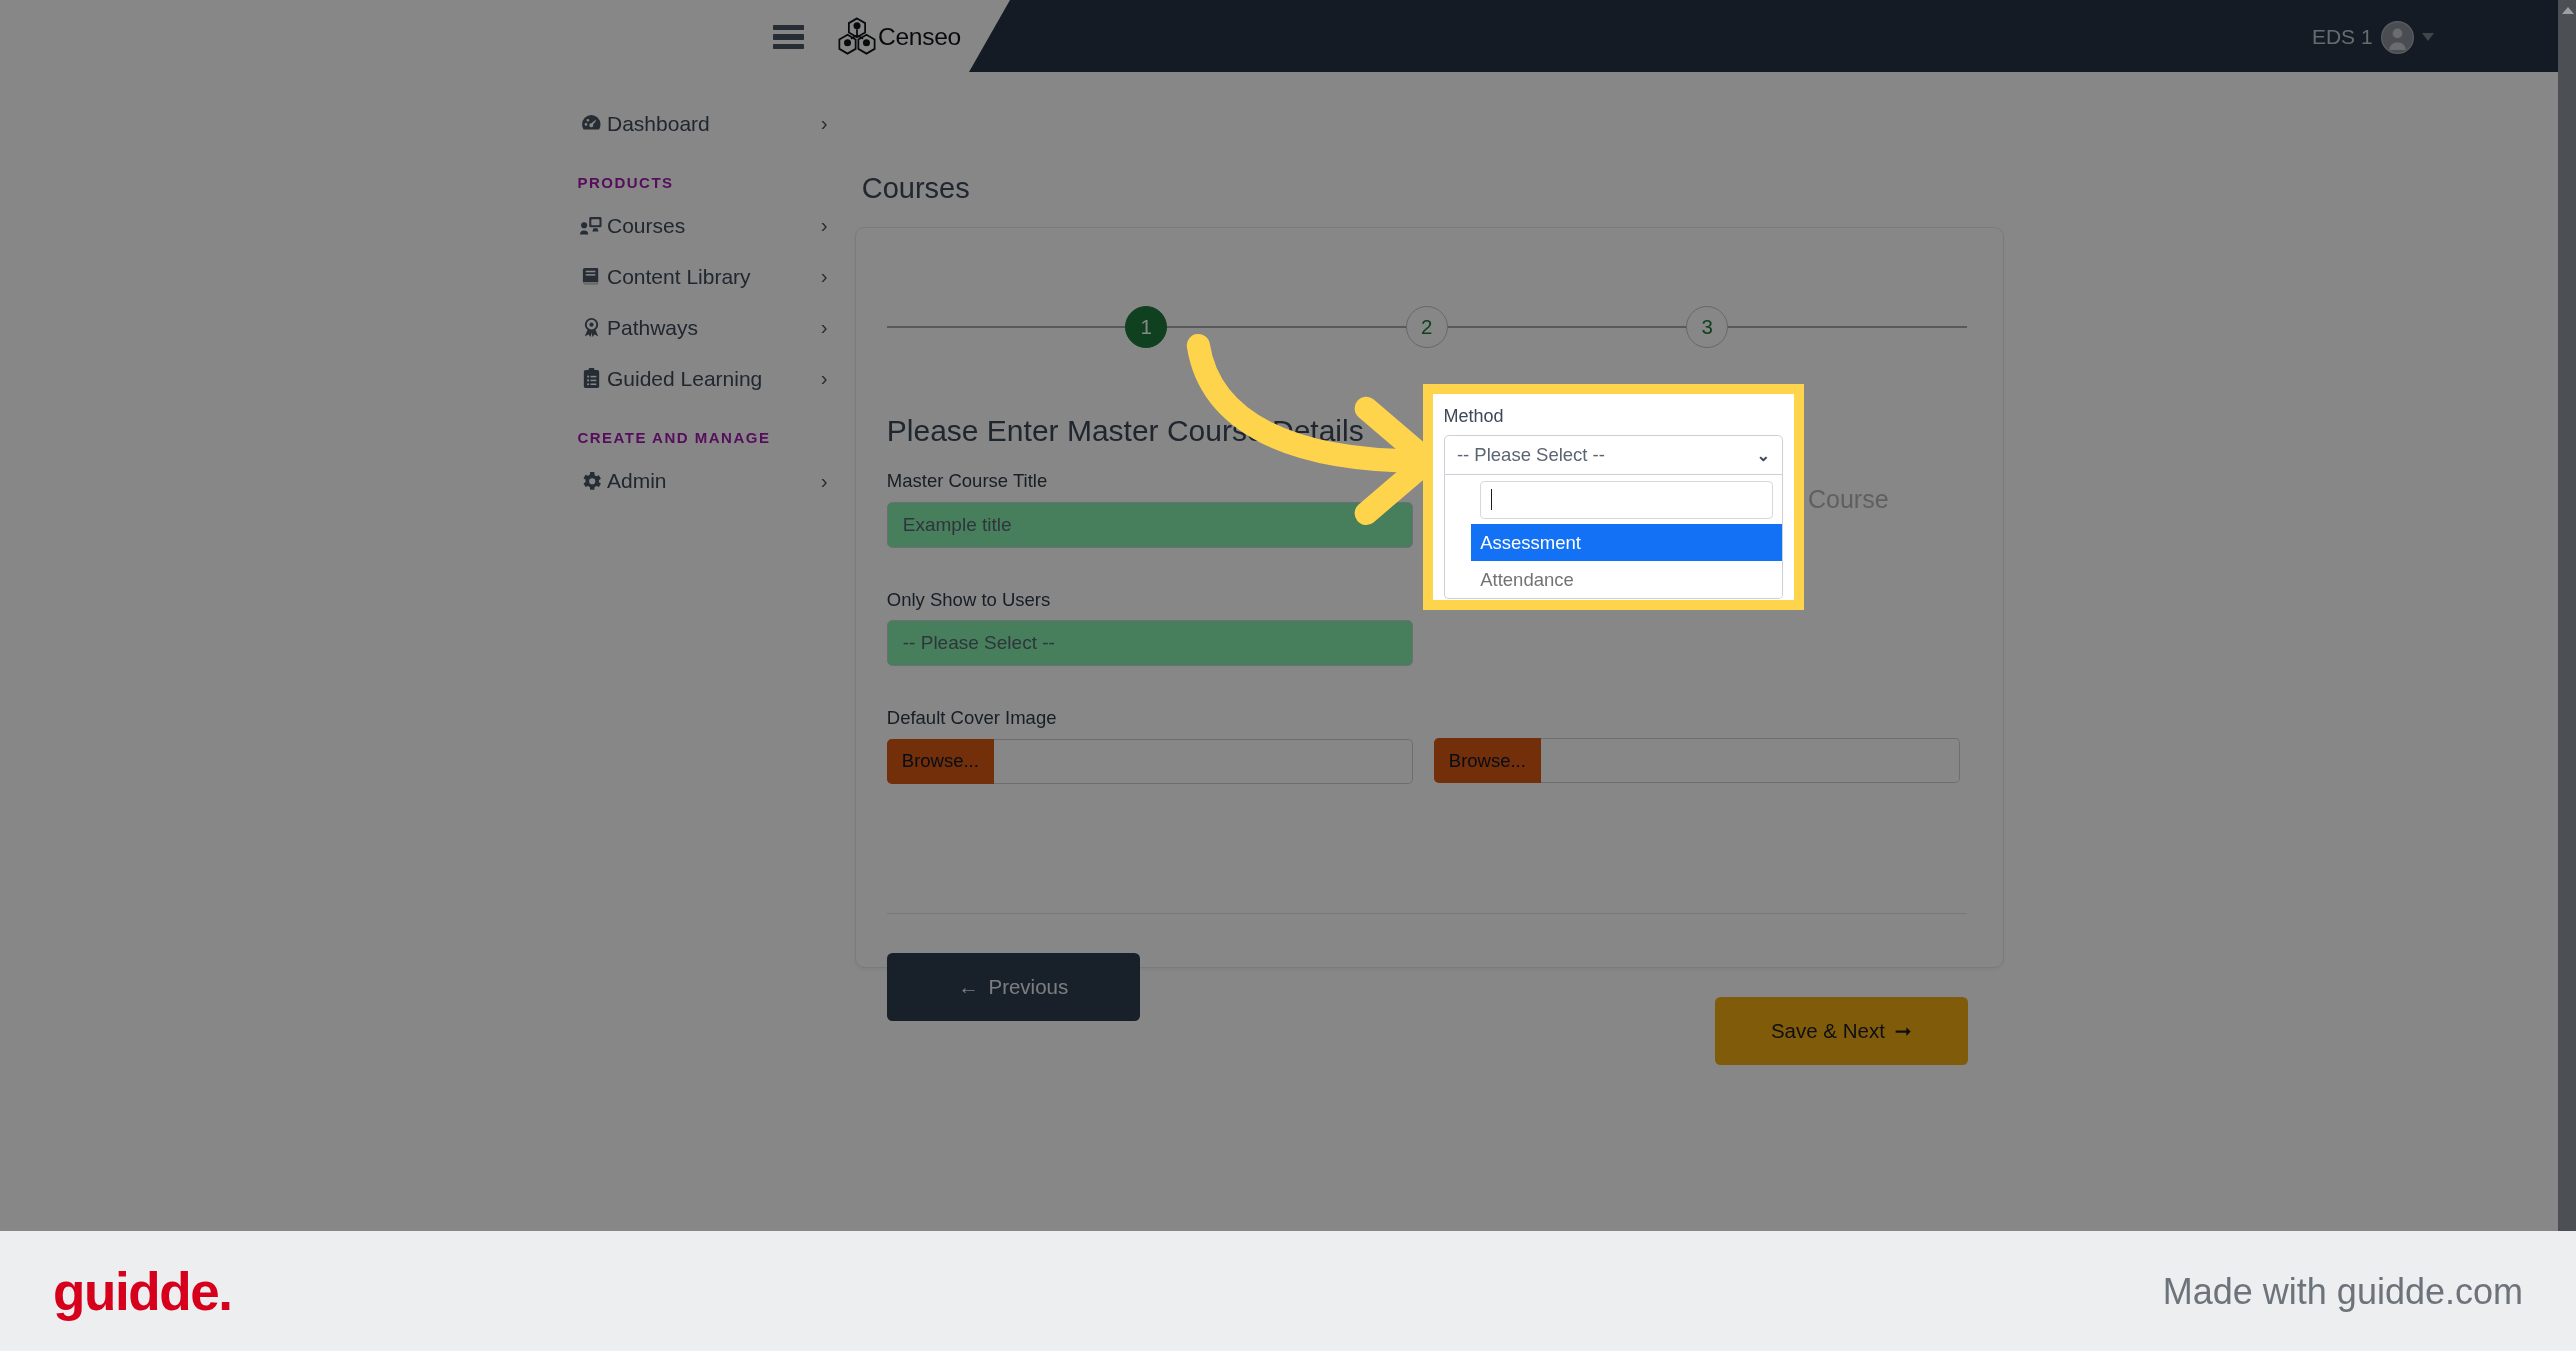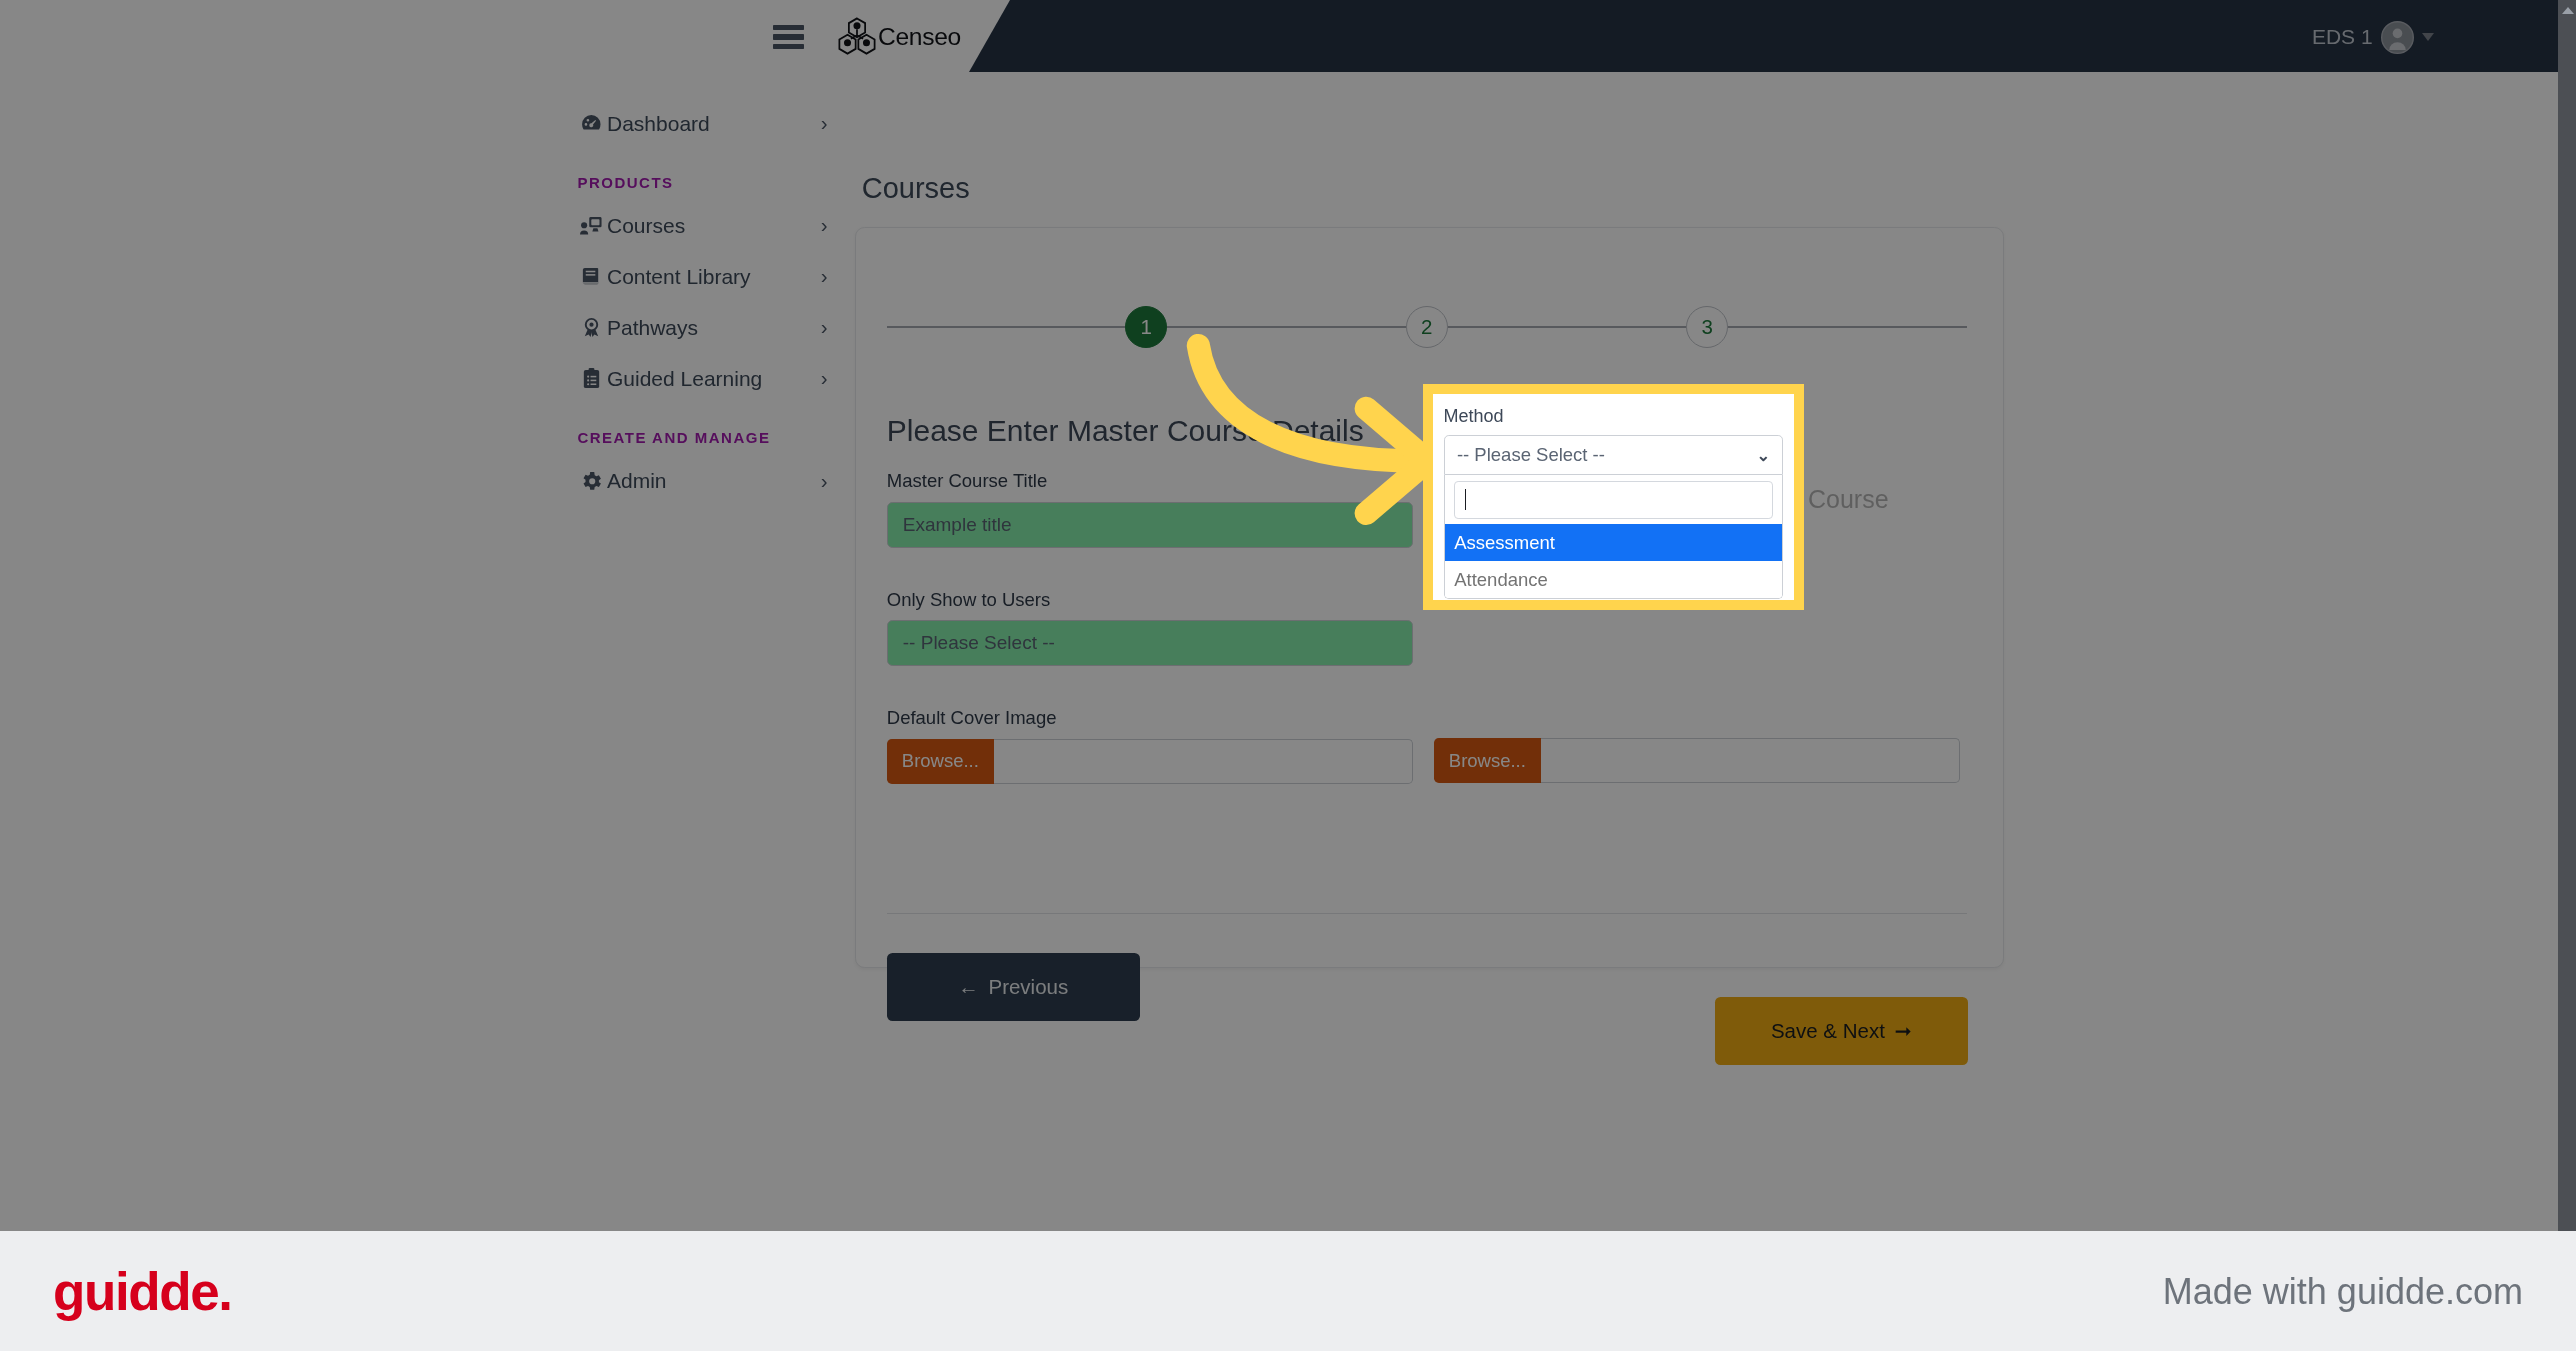--- a/index.html
+++ b/index.html
@@ -133,21 +133,21 @@
     width: 526px; height: 46px;
     border: 0.7px solid #ccd0d6; border-radius: 5.5px;
     background: #86efac;
     font-size: 19px; color: #5a6473;
     display: flex; align-items: center; padding: 0 15px;
   }
   .field-group { margin-bottom: 41px; }
 
   .file-row { display: flex; align-items: stretch; width: 526px; height: 45px; }
   .browse-btn {
-    background: #d85a12; color: #ffffff; font-size: 18.5px;
+    background: #d85a12; color: #0f172a; font-size: 18.5px;
     display: flex; align-items: center; padding: 0 15px;
     border-radius: 4.8px 0 0 4.8px; cursor: pointer;
     white-space: nowrap;
   }
   .file-field {
     flex: 1; border: 0.7px solid #ccd0d6; border-left: none;
     border-radius: 0 4.8px 4.8px 0; background: #ffffff;
   }
 
   #card-divider {
@@ -193,21 +193,21 @@
     width: 100%; height: 40px;
     border: 0.7px solid #ccd0d6; border-radius: 4.8px 4.8px 0 0;
     display: flex; align-items: center; justify-content: space-between;
     padding: 0 12.3px; font-size: 18.5px; color: #5a6473; cursor: pointer;
     background: #ffffff;
   }
   #hl-select .chev { font-size: 16.4px; color: #3d4858; font-weight: bold; }
   #hl-dropdown {
     width: 100%;
     border: 0.7px solid #ccd0d6; border-top: none; border-radius: 0 0 4.8px 4.8px;
-    background: #ffffff; overflow: hidden;
+    background: #ffffff; overflow: hidden; padding-left: 26px;
   }
   #hl-search-wrap { padding: 5.5px 9.6px 5.5px 9.6px; }
   #hl-search {
     width: 100%; height: 38px;
     border: 0.7px solid #d4d8de; border-radius: 4.1px;
     background: #ffffff;
     display: flex; align-items: center; padding: 0 9.6px;
     position: relative;
   }
   #hl-caret {

